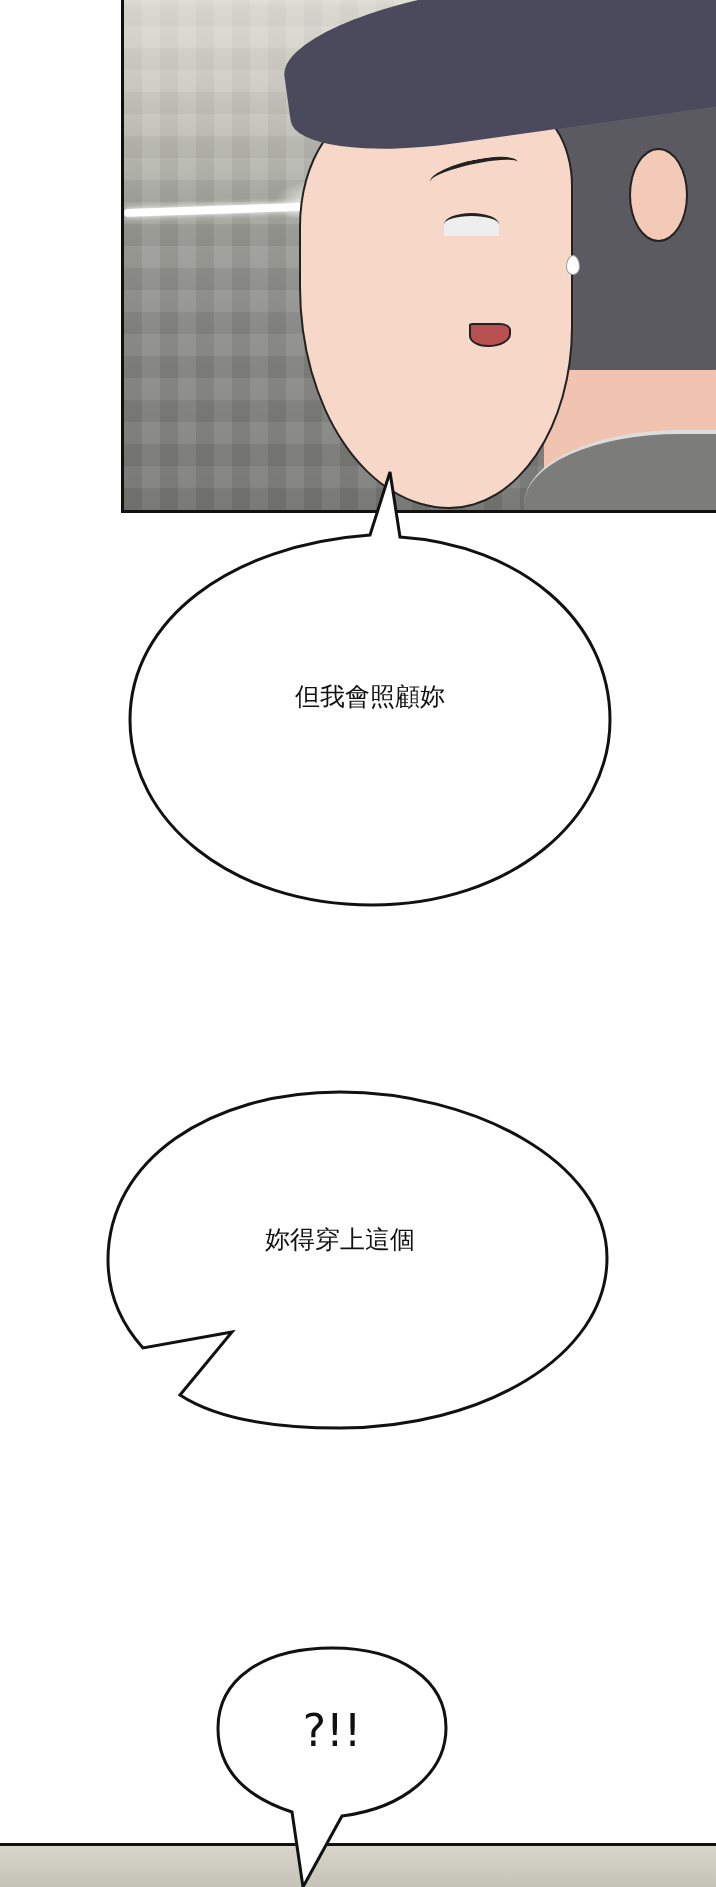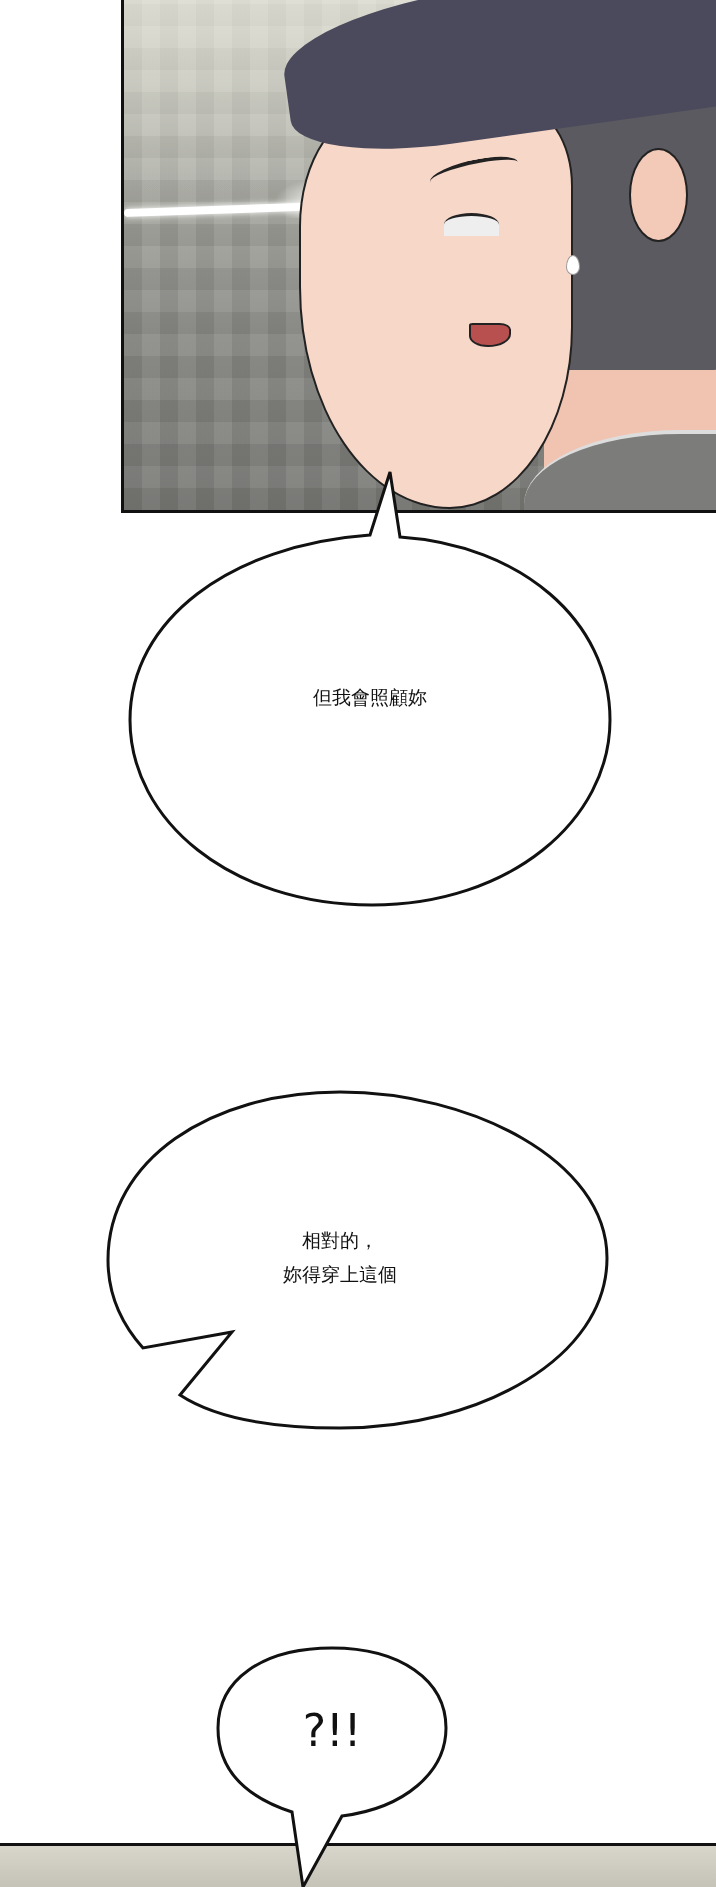--- a/index.html
+++ b/index.html
@@ -27,21 +27,21 @@
     border-radius:30% 20% 45% 55%; border:2px solid #222; }
   .ear { position:absolute; left:505px; top:148px; width:55px; height:90px; background:#f3c9b8; border-radius:50%; border:2px solid #222; }
   .neck { position:absolute; left:420px; top:300px; width:200px; height:220px; background:#f0c4b1; }
   .shirt { position:absolute; left:400px; top:430px; width:260px; height:120px; background:#7c7c7a; border-radius:60% 0 0 0; border-top:4px solid #ddd; }
   .eye { position:absolute; left:320px; top:213px; width:55px; height:20px; border-top:3px solid #222; border-radius:50% 50% 0 0; background:#eee; }
   .brow { position:absolute; left:305px; top:160px; width:90px; height:20px; border-top:4px solid #222; border-radius:60% 40% 0 0; transform:rotate(-10deg); }
   .sweat { position:absolute; left:442px; top:255px; width:12px; height:18px; background:#fff; border:1px solid #999; border-radius:50% 50% 50% 50% / 60% 60% 40% 40%; }
   .mouth { position:absolute; left:345px; top:323px; width:38px; height:20px; background:#b85050; border:2px solid #222; border-radius:10% 30% 60% 50%; }
 
   .bubble-svg { position:absolute; left:0; top:0; }
-  .bubble-text { position:absolute; text-align:center; color:#111; font-size:19px; line-height:34px; font-family:"DejaVu Sans", sans-serif; }
+  .bubble-text { position:absolute; text-align:center; color:#111; font-size:25px; line-height:34px; font-family:"DejaVu Sans", sans-serif; }
 
   .panel-bottom { position:absolute; left:0; top:1843px; width:716px; height:44px;
     border-top:3px solid #111; box-sizing:border-box;
     background: linear-gradient(180deg, #d8d6cb, #c5c3b8); }
 </style>
 </head>
 <body>
 
 <div class="panel-top">
   <div class="wall-texture"></div>
@@ -69,19 +69,18 @@
   <path d="M 340 1092 C 470 1092 607 1160 607 1258 C 607 1358 480 1428 340 1428 C 270 1428 215 1418 180 1395 L 232 1332 L 143 1348 C 118 1320 108 1290 108 1260 C 108 1160 210 1092 340 1092 Z" fill="#ffffff" stroke="#111" stroke-width="3" stroke-linejoin="miter"></path>
 
   <path d="M 292 1812 C 240 1795 218 1765 218 1728 C 218 1680 262 1648 332 1648 C 400 1648 446 1680 446 1728 C 446 1772 405 1808 342 1816 L 303 1887 L 292 1812 Z" fill="#ffffff" stroke="#111" stroke-width="3" stroke-linejoin="miter"></path>
 </svg>
 
 <div class="bubble-text" style="left:230px; top:680px; width:280px;">
   <div>但我會照顧妳</div>
 </div>
 
 <div class="bubble-text" style="left:215px; top:1223px; width:250px;">
-  <div>相對的，</div>
   <div>妳得穿上這個</div>
 </div>
 
 <div class="bubble-text" style="left:272px; top:1706px; width:120px; font-size:44px; line-height:50px;">
   <div>?!!</div>
 </div>
 
 </body></html>

